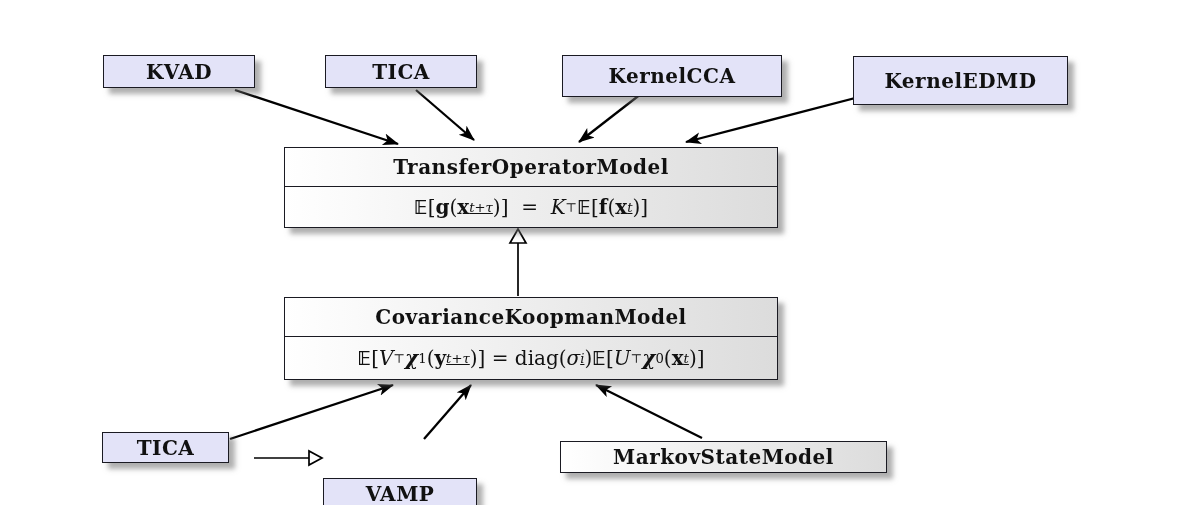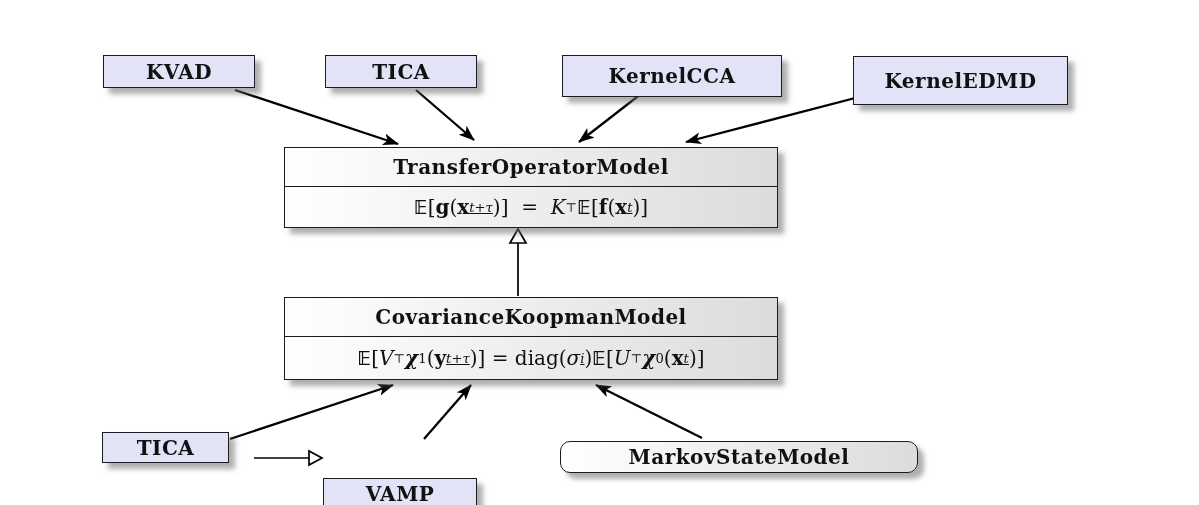--- a/index.html
+++ b/index.html
@@ -64,21 +64,21 @@
 
   
   #node-kvad       {left:103px;top:55px;width:152px;height:33px;}
   #node-edmd       {left:325px;top:55px;width:152px;height:33px;}
   #node-kernelcca  {left:562px;top:55px;width:220px;height:42px;}
   #node-kerneledmd {left:853px;top:56px;width:215px;height:49px;}
   #node-tom        {left:284px;top:147px;width:494px;height:81px;}
   #node-ckm        {left:284px;top:297px;width:494px;height:83px;}
   #node-tica       {left:102px;top:432px;width:127px;height:31px;}
   #node-vamp       {left:323px;top:442px;width:154px;height:31px;margin-top:36px;}
-  #node-msm        {left:560px;top:441px;width:358px;height:32px;border-radius:10px;}
+  #node-msm        {left:560px;top:441px;width:327px;height:32px;}
 </style>
 </head>
 <body>
 
 <div id="canvas">
 
   <svg id="arrows" viewBox="0 0 1199 505" xmlns="http://www.w3.org/2000/svg">
     <defs>
       <marker id="head" markerUnits="userSpaceOnUse" markerWidth="18" markerHeight="14" refX="15" refY="6" orient="auto">
         <path d="M0,0 L16,6 L0,12 L4,6 z" style="fill:var(--arrow);"></path>

